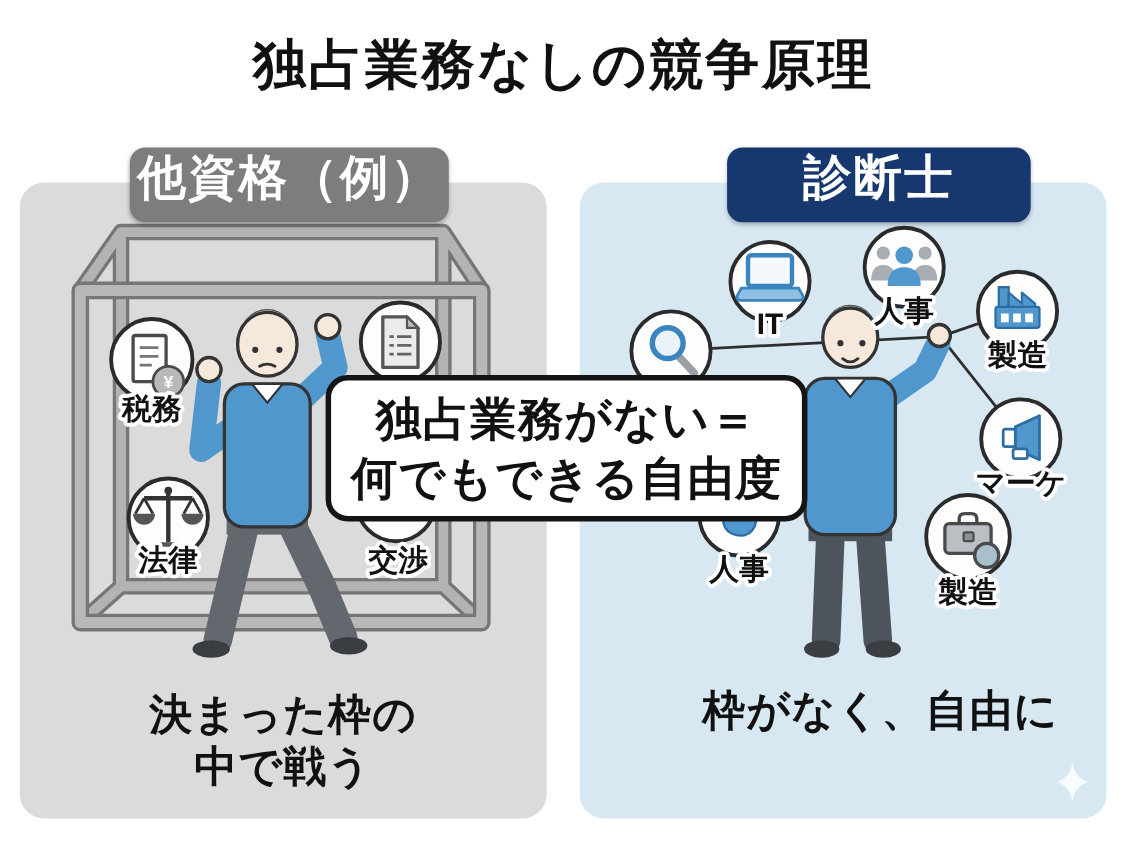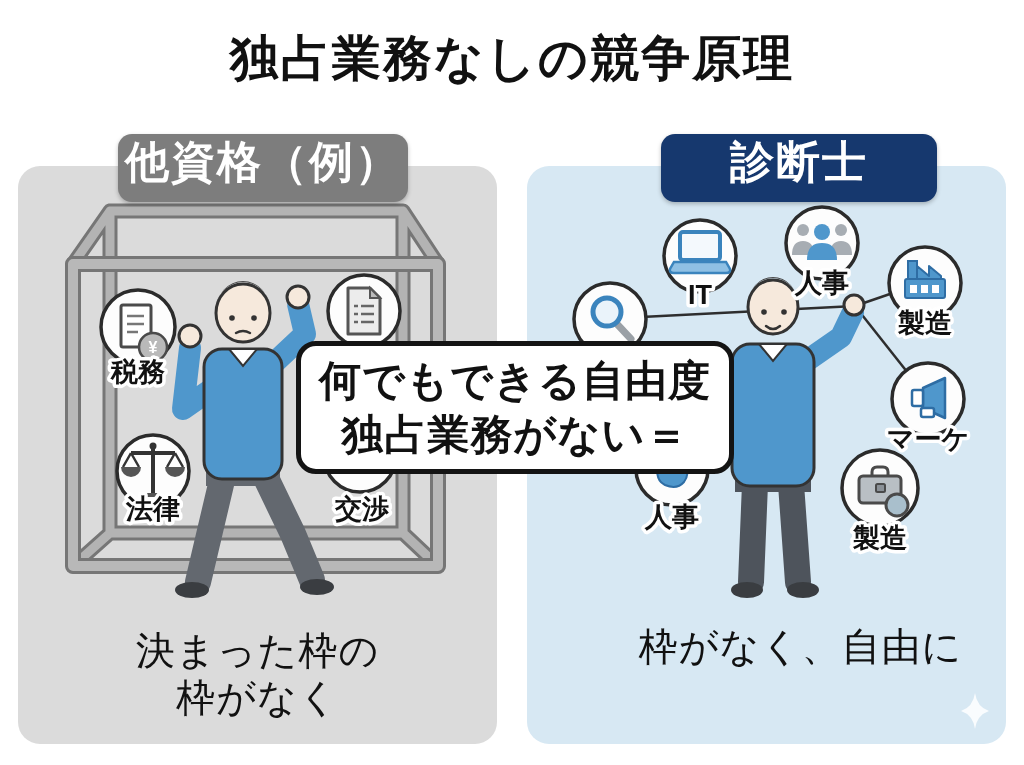--- a/index.html
+++ b/index.html
@@ -26,21 +26,21 @@
   .panel-svg { position:absolute; top:166px; width:479px; height:578px; z-index:5; }
   .panel-svg.left { left:18px; }
   .panel-svg.right { left:527px; }
   .callout {
     position:absolute; left:296px; top:341px; width:428px; height:123px;
     background:#fff; border:5px solid #141414; border-radius:20px; z-index:30;
     display:flex; flex-direction:column; justify-content:center; align-items:center;
   }
   .callout .line { font-size:42px; font-weight:bold; color:#111; line-height:1.28; letter-spacing:1px; white-space:nowrap; }
   .caption {
-    position:absolute; width:479px; text-align:center; font-weight:normal;
+    position:absolute; width:479px; text-align:center; font-weight:bold;
     color:#111; font-size:39px; line-height:1.2; z-index:8; letter-spacing:1px;
   }
   .caption.left  { left:18px;  top:628px; }
   .caption.right { left:527px; top:624px;margin-left:34px; }
   .caption .cline { display:block; }
   .iconlabel {
     font-family:"Liberation Sans","DejaVu Sans",sans-serif;
     font-weight:bold; font-size:27px; fill:#111;
     stroke:#ffffff; stroke-width:7px; paint-order:stroke; stroke-linejoin:round;
     text-anchor:middle;
@@ -213,25 +213,25 @@
     <g>
       <circle cx="83" cy="153" r="36" fill="#fdfdfd" stroke="#2b2b2b" stroke-width="3.5"></circle>
       <path d="M90,158 L104,173" stroke="#9aa0a6" stroke-width="7" stroke-linecap="round"></path>
       <circle cx="80" cy="146" r="14" fill="#eaf3fa" stroke="#3b84bd" stroke-width="5"></circle>
     </g>
 
     <path d="M448,527 Q450,541 462,545 Q450,549 448,563 Q446,549 434,545 Q446,541 448,527 Z" fill="#ffffff" opacity="0.85"></path>
   </svg>
 
   <div class="callout">
+    <span class="line">独占業務がない＝</span>
     <span class="line">何でもできる自由度</span>
-    <span class="line">独占業務がない＝</span>
   </div>
 
   <div class="caption left">
     <span class="cline">決まった枠の</span>
-    <span class="cline">枠がなく</span>
+    <span class="cline">中で戦う</span>
   </div>
   <div class="caption right">
     <span class="cline">枠がなく、自由に</span>
   </div>
 
 </div>
 
 </body></html>

